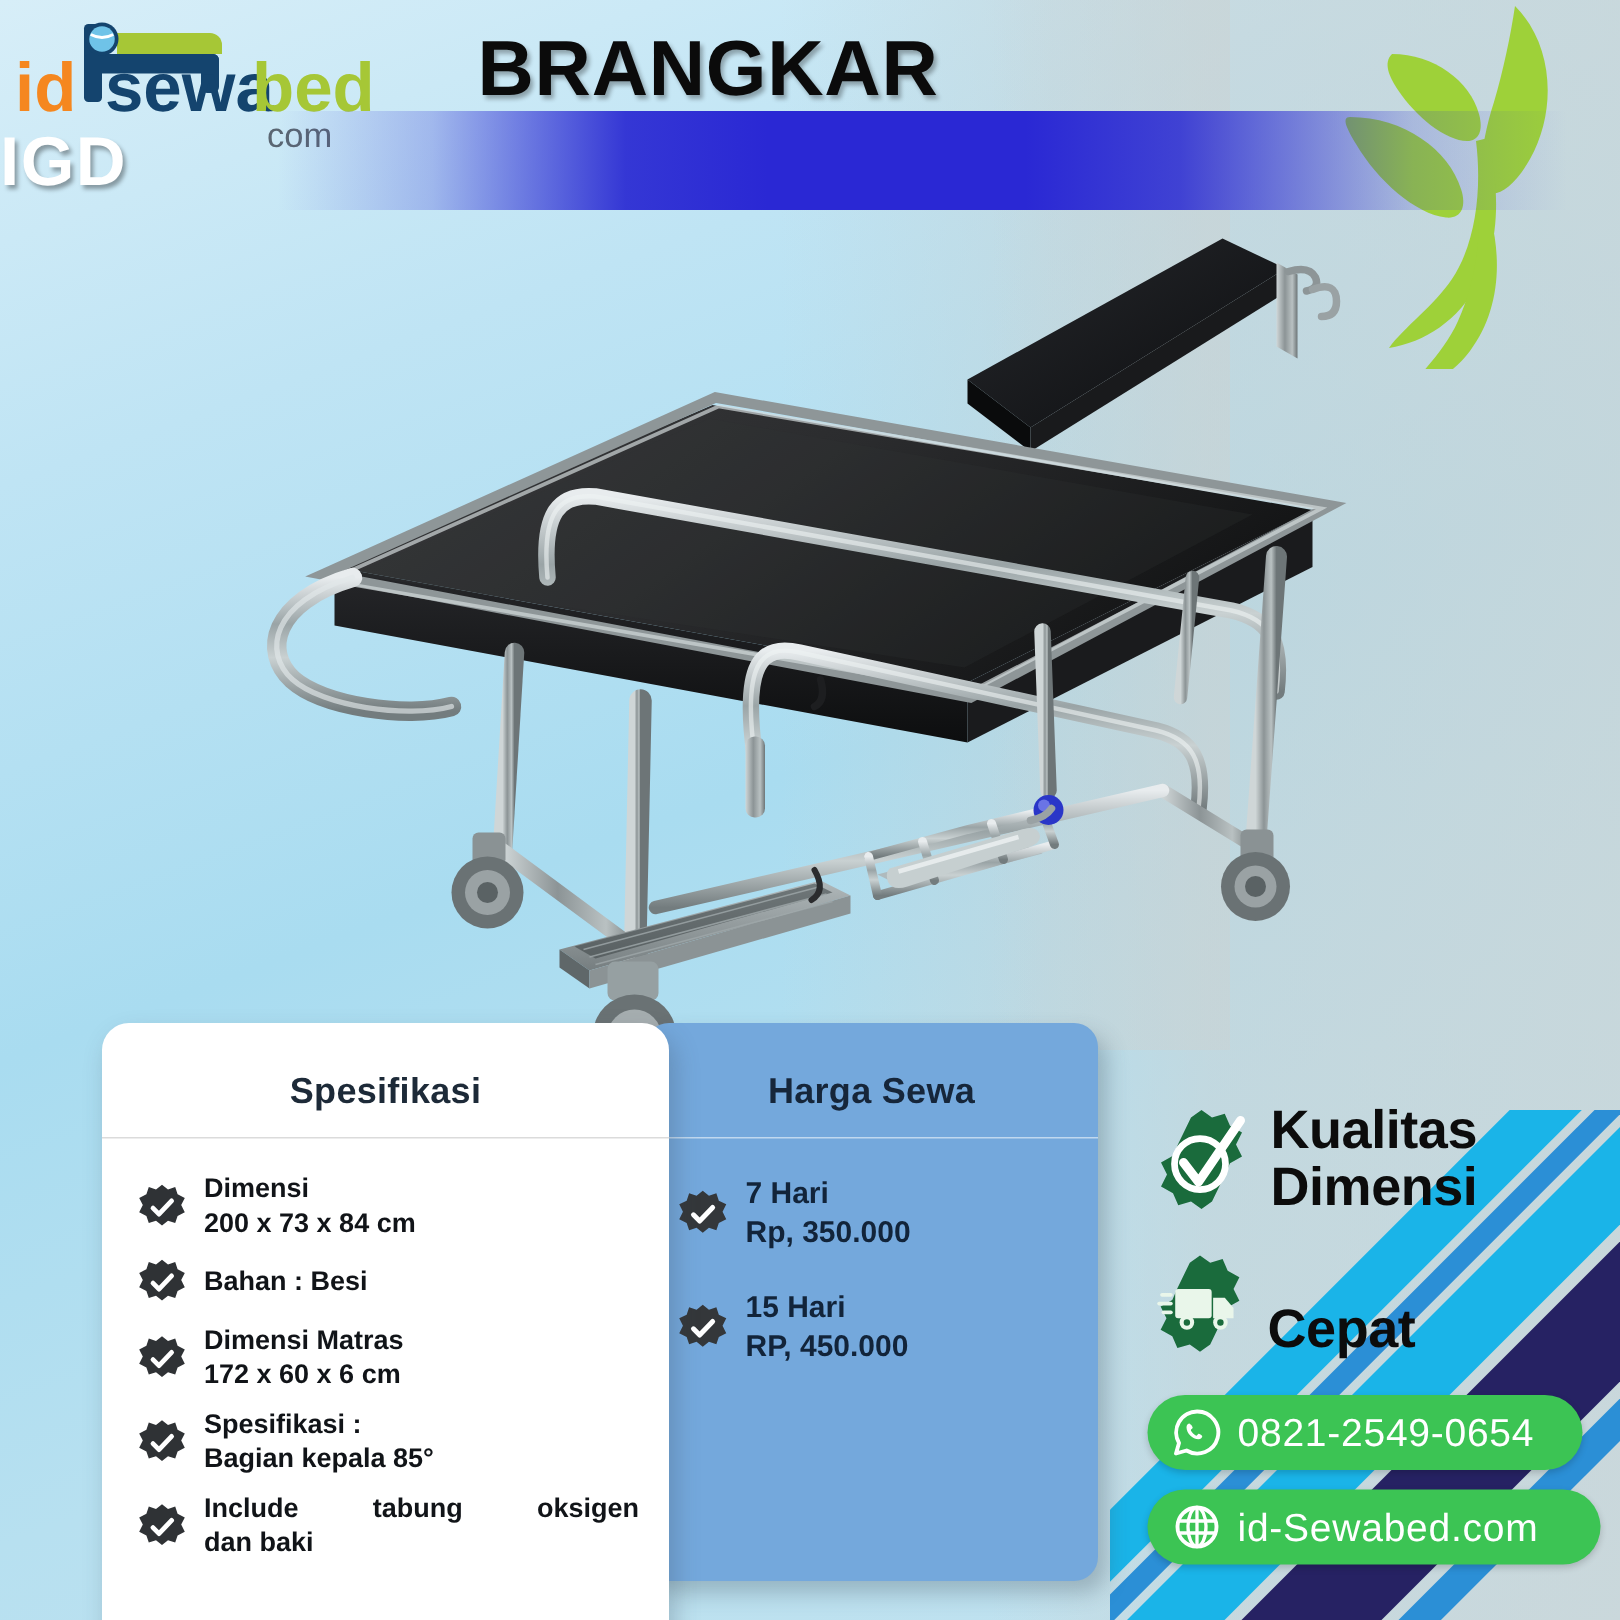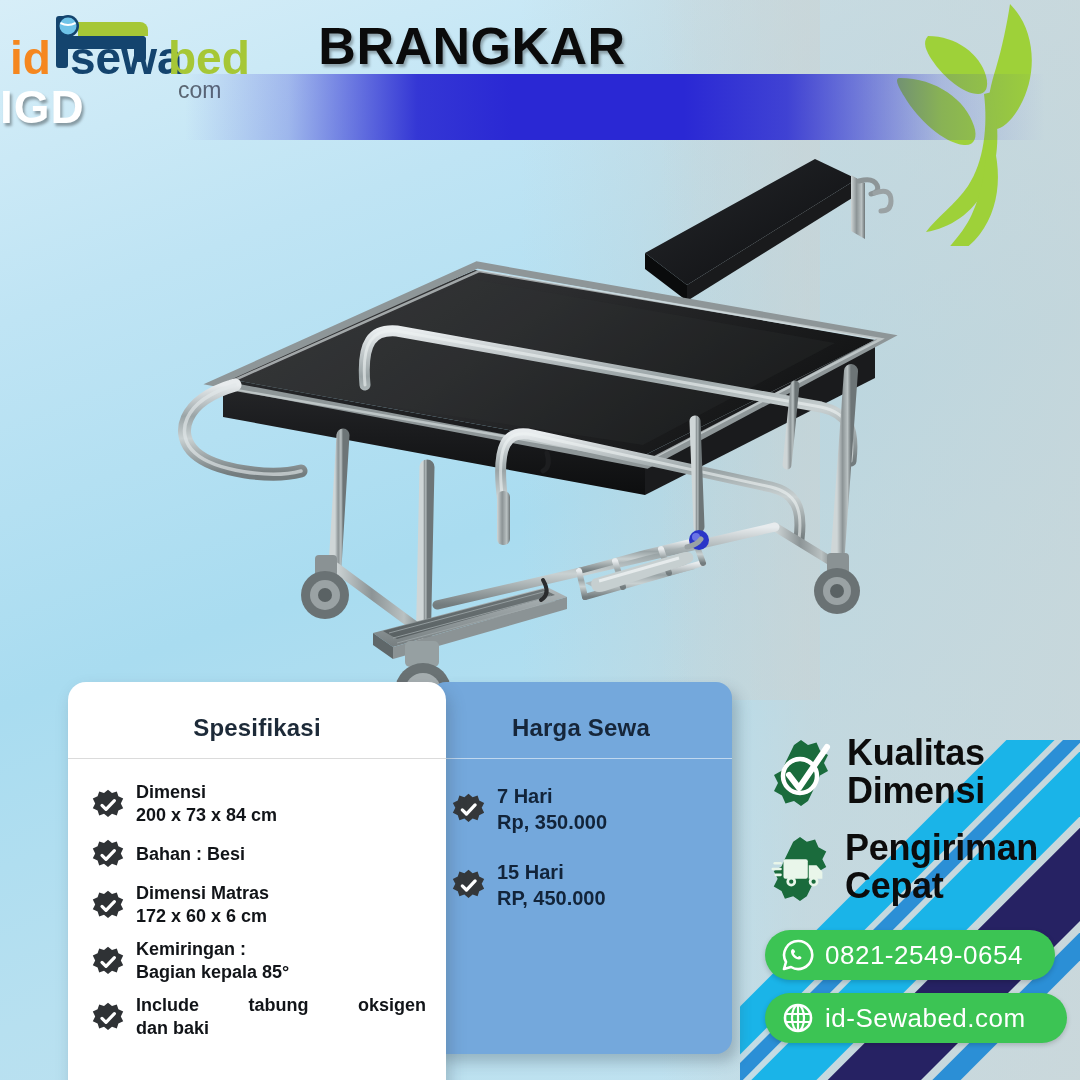--- a/index.html
+++ b/index.html
@@ -382,21 +382,21 @@
       </div>
 
       <div class="row">
         <span class="badge-chk">
           <svg viewBox="0 0 40 40" width="100%" height="100%">
             <path d="M20 1 l5 4 6-2 2 6 6 3-3 6 3 6-6 3-2 6-6-2-5 4-5-4-6 2-2-6-6-3 3-6-3-6 6-3 2-6 6 2z" fill="#2f3235"></path>
             <path d="M12.5 20.5 l5 5 10.5-11" stroke="#fff" stroke-width="4" fill="none" stroke-linecap="round" stroke-linejoin="round"></path>
           </svg>
         </span>
         <span class="row-txt">
-          <span>Kemiringan :</span>
+          <span>Spesifikasi :</span>
           <span class="l2">Bagian kepala 85°</span>
         </span>
       </div>
 
       <div class="row">
         <span class="badge-chk">
           <svg viewBox="0 0 40 40" width="100%" height="100%">
             <path d="M20 1 l5 4 6-2 2 6 6 3-3 6 3 6-6 3-2 6-6-2-5 4-5-4-6 2-2-6-6-3 3-6-3-6 6-3 2-6 6 2z" fill="#2f3235"></path>
             <path d="M12.5 20.5 l5 5 10.5-11" stroke="#fff" stroke-width="4" fill="none" stroke-linecap="round" stroke-linejoin="round"></path>
           </svg>
@@ -435,21 +435,21 @@
         <circle cx="50" cy="48" r="5" fill="#e9f6ea"></circle>
           <circle cx="50" cy="48" r="2.2" fill="#1a6b3c"></circle>
         <g stroke="#e9f6ea" stroke-width="2.6" stroke-linecap="round">
           <path d="M10 29 h6"></path>
             <path d="M8 35 h8"></path>
             <path d="M11 41 h5"></path>
         </g>
       </svg>
     </span>
     <span class="feat-txt">
-      <span>Pengiriman</span><br>
+      <br>
       <span>Cepat</span>
     </span>
   </div>
 
   <div class="pill pill-wa">
     <span class="pill-ico">
       <svg viewBox="0 0 34 34" width="100%" height="100%">
         <path d="M17 3a14 14 0 0 0-12 21L3 31l7-2a14 14 0 1 0 7-26z" fill="none" stroke="#fff" stroke-width="2.6" stroke-linejoin="round"></path>
         <path d="M12 11c-1 0-2 1-2 2.5 0 4 4 8 8 8 1.5 0 2.5-1 2.5-2 0-.6-2-1.8-2.5-1.6-.5.2-.8 1.2-1.3 1.2-1 0-3.8-2.8-3.8-3.8 0-.5 1-.8 1.2-1.3.2-.5-1-2.5-1.6-2.5z" fill="#fff"></path>
       </svg>

